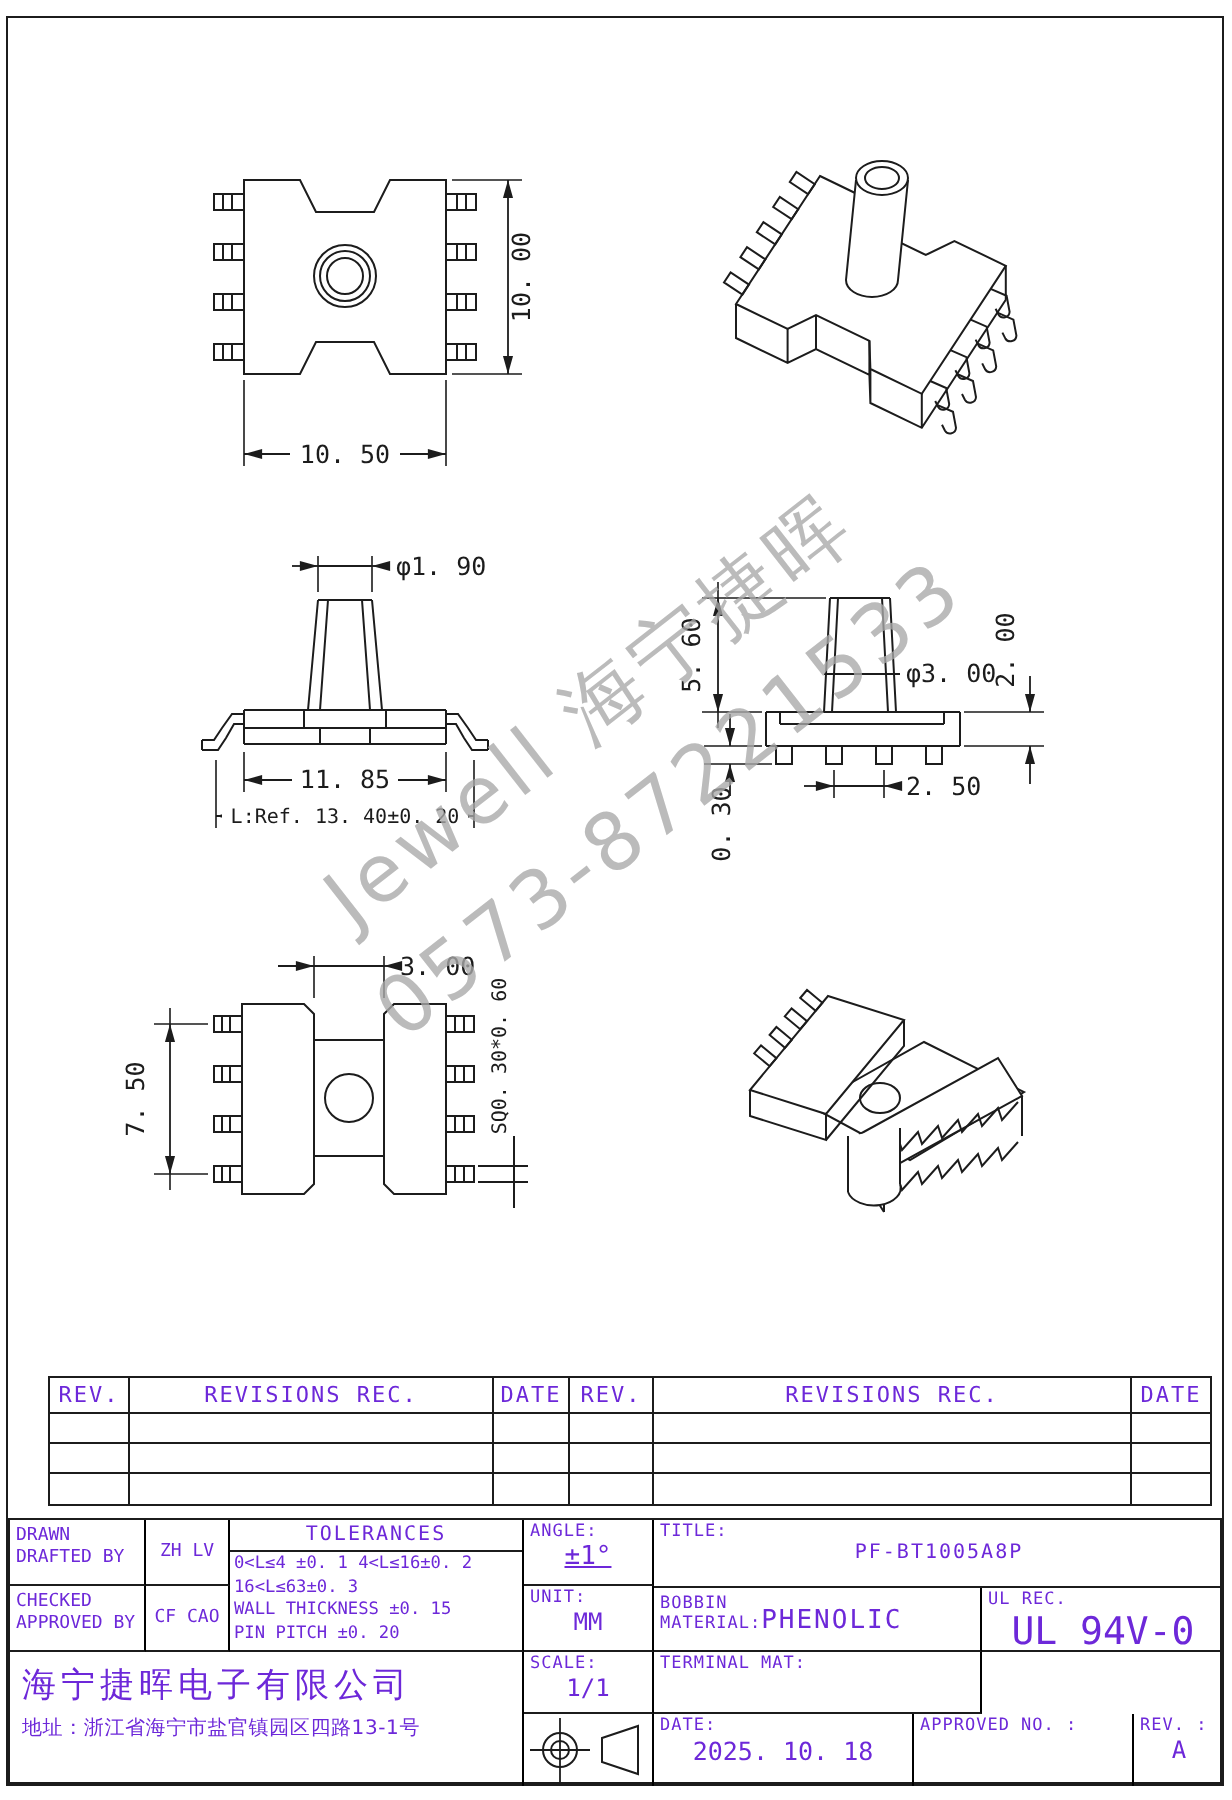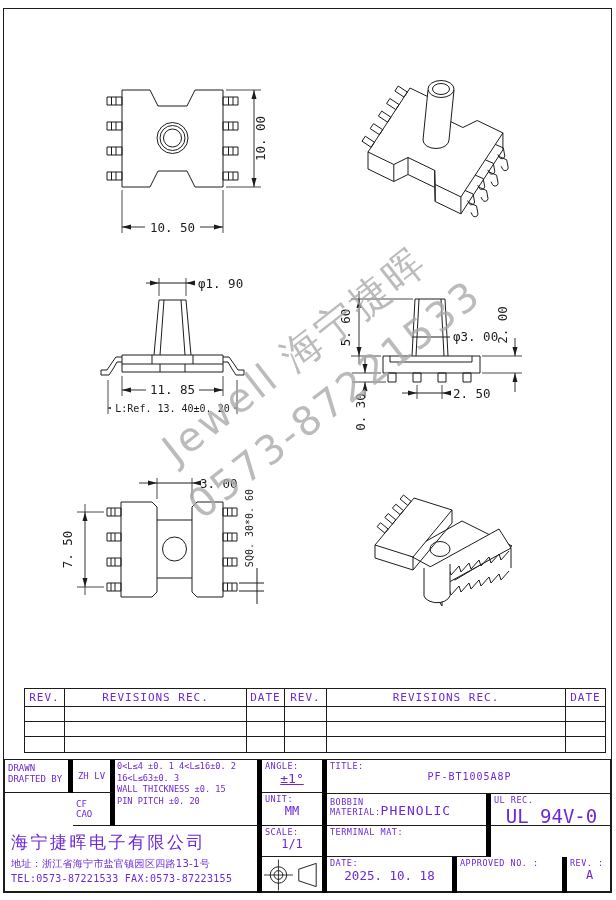--- a/index.html
+++ b/index.html
@@ -22,21 +22,21 @@
     border:1.6px solid #1c1c1c;display:grid;
     grid-template-columns:40px 182px 38px 42px 239px 1fr;
     grid-template-rows:18px 1fr 1fr 1fr;}
   .rev-cell{border-right:1px solid #1c1c1c;border-bottom:1px solid #1c1c1c;
     display:flex;align-items:center;justify-content:center;font-size:11px;letter-spacing:1px;}
   .rev-table > div:nth-child(6n){border-right:none;}
   .rev-table > div:nth-child(n+19){border-bottom:none;}
   
   .tblock{position:absolute;left:4px;top:759px;width:607px;height:133px;box-sizing:border-box;
     border:1.6px solid #1c1c1c;font-size:9px;}
-  .tc{position:absolute;box-sizing:border-box;border-right:5px solid #000000;border-bottom:1px solid #1c1c1c;
+  .tc{position:absolute;box-sizing:border-box;border-right:1px solid #000000;border-bottom:1px solid #1c1c1c;
       padding:1px 3px;overflow:hidden;}
   .tc.no-br{border-right:none;} .tc.no-bb{border-bottom:none;}
   .lbl{font-size:8.5px;letter-spacing:0.5px;}
   .val-c{text-align:center;font-size:12px;}
   .two-line{line-height:11px;padding-top:3px;}
   .center-mid{display:flex;align-items:center;justify-content:center;}
   .tol-head{border-bottom:1px solid #1c1c1c;text-align:center;font-size:10px;height:15px;line-height:15px;letter-spacing:1px;}
   .tol-body{font-size:8.6px;line-height:11.5px;padding:1px 2px;}
   .company-name{font-family:"DejaVu Sans",sans-serif;font-size:17px;letter-spacing:2.5px;margin:5px 0 3px 6px;}
   .company-line{font-size:10px;margin:2px 0 0 6px;letter-spacing:0.3px;}
@@ -193,41 +193,45 @@
     <div class="rev-cell"></div>
     <div class="rev-cell"></div>
   </div>
 
   <div class="tblock">
     <div class="tc two-line" style="left:0;top:0;width:68px;height:33px;">
       <div>DRAWN</div>
       <div>DRAFTED BY</div>
     </div>
     <div class="tc center-mid" style="left:68px;top:0;width:42px;height:33px;font-size:9px;">ZH LV</div>
+    <div class="tc two-line" style="left:0;top:33px;width:68px;height:33px;">
+      <div>CHECKED</div>
+      <div>APPROVED BY</div>
+    </div>
     <div class="tc center-mid" style="left:68px;top:33px;width:42px;height:33px;font-size:9px;">CF CAO</div>
     <div class="tc" style="left:110px;top:0;width:147px;height:66px;padding:0;">
+      <div class="tol-head">TOLERANCES</div>
       <div class="tol-body">
         <div>0&lt;L≤4 ±0. 1 4&lt;L≤16±0. 2</div>
         <div>16&lt;L≤63±0. 3</div>
         <div>WALL THICKNESS ±0. 15</div>
         <div>PIN PITCH ±0. 20</div>
       </div>
     </div>
     <div class="tc" style="left:257px;top:0;width:65px;height:33px;">
       <span class="lbl">ANGLE:</span>
       <div class="val-c" style="font-size:13px;text-decoration:underline;">±1°</div>
     </div>
     <div class="tc" style="left:257px;top:33px;width:65px;height:33px;">
       <span class="lbl">UNIT:</span>
       <div class="val-c">MM</div>
     </div>
     <div class="tc no-bb" style="left:0;top:66px;width:257px;height:67px;padding:0;">
       <div class="company-name">海宁捷晖电子有限公司</div>
       <div class="company-line" style="font-family:'DejaVu Sans',sans-serif;">地址：浙江省海宁市盐官镇园区四路13-1号</div>
-      <div class="company-line">TEL:0573-87221533 FAX:0573-87223155</div>
     </div>
     <div class="tc" style="left:257px;top:66px;width:65px;height:31px;">
       <span class="lbl">SCALE:</span>
       <div class="val-c">1/1</div>
     </div>
     <div class="tc no-bb center-mid" style="left:257px;top:97px;width:65px;height:36px;padding:0;">
       <svg width="62" height="32" viewBox="0 0 62 32">
         <line x1="17" y1="0" x2="17" y2="32" stroke="#1c1c1c" stroke-width="0.9"></line>
         <line x1="2" y1="16" x2="32" y2="16" stroke="#1c1c1c" stroke-width="0.9"></line>
         <circle cx="17" cy="16" r="8.5" fill="none" stroke="#1c1c1c" stroke-width="1"></circle>

